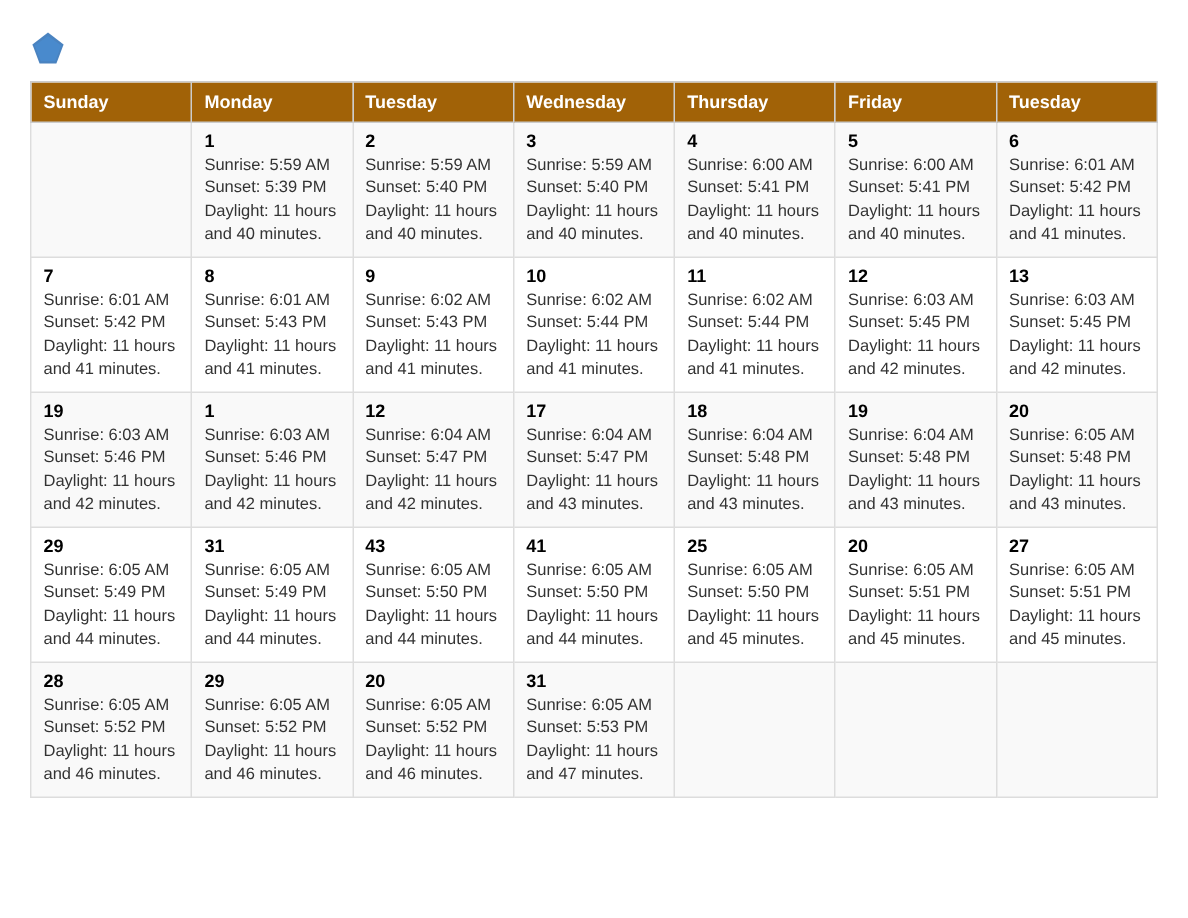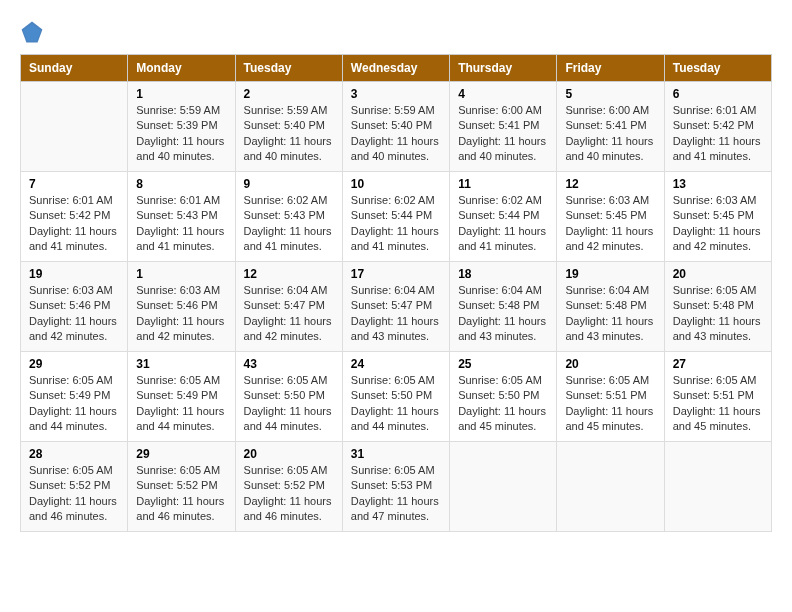--- a/index.html
+++ b/index.html
@@ -292,21 +292,21 @@
 and 44 minutes.</div>
         </td>
         <td>
           <span class="day-number">43</span>
           <div class="day-info" style="white-space: pre-line;">Sunrise: 6:05 AM
 Sunset: 5:50 PM
 Daylight: 11 hours
 and 44 minutes.</div>
         </td>
         <td>
-          <span class="day-number">24</span>
+          <span class="day-number">41</span>
           <div class="day-info" style="white-space: pre-line;">Sunrise: 6:05 AM
 Sunset: 5:50 PM
 Daylight: 11 hours
 and 44 minutes.</div>
         </td>
         <td>
           <span class="day-number">25</span>
           <div class="day-info" style="white-space: pre-line;">Sunrise: 6:05 AM
 Sunset: 5:50 PM
 Daylight: 11 hours

